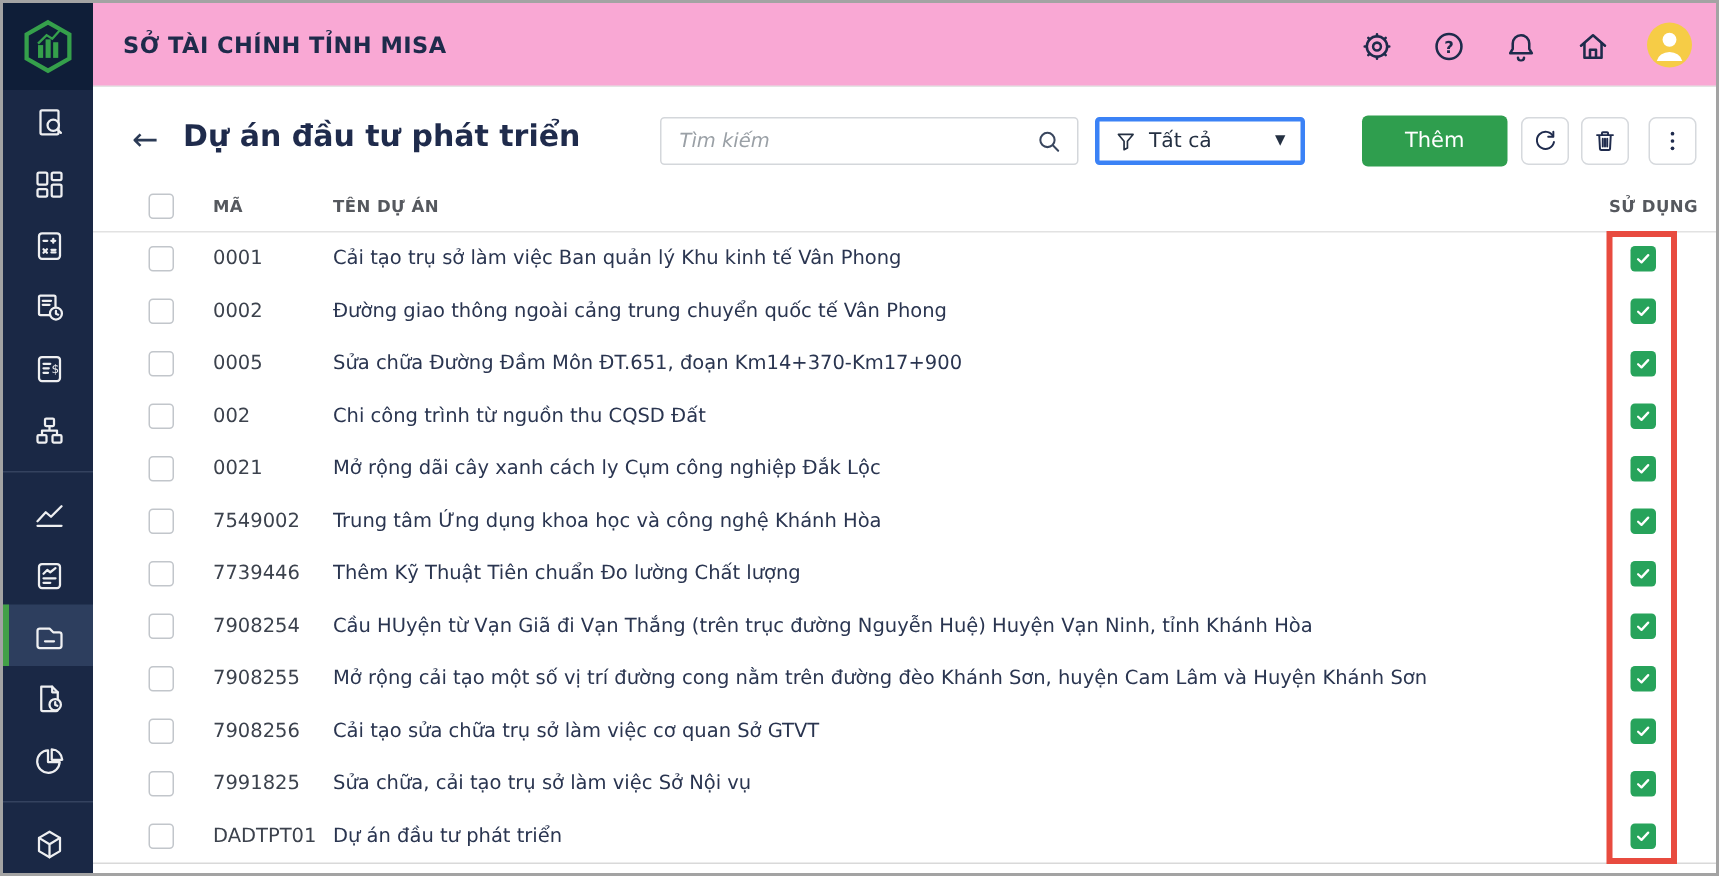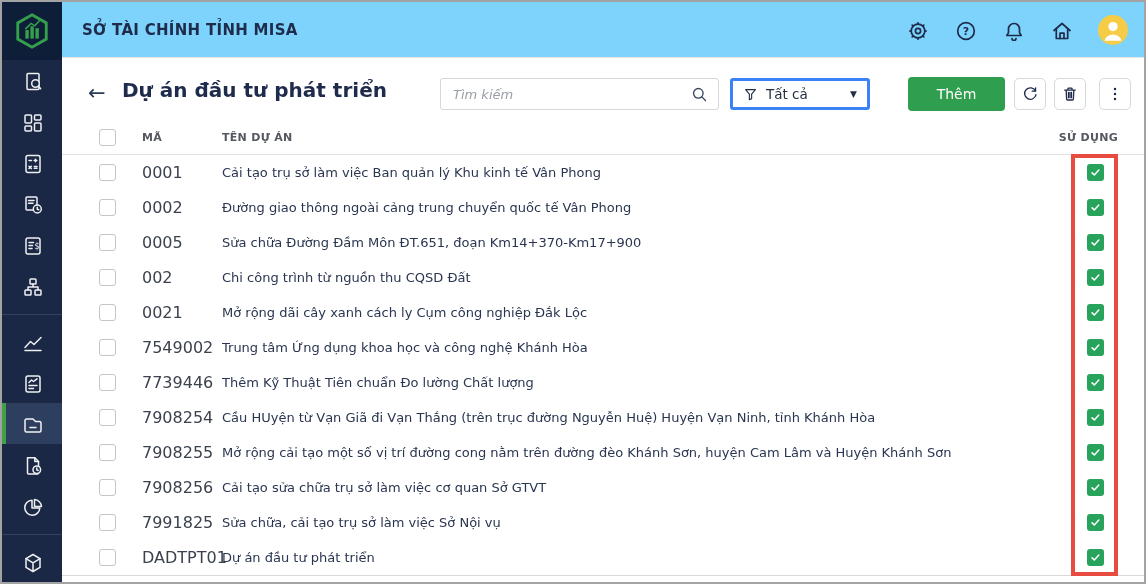--- a/index.html
+++ b/index.html
@@ -10,21 +10,21 @@
   .sidebar { position:absolute; left:0; top:0; bottom:0; width:60px; background:#1a2845; z-index:2; }
   .logo { height:58px; background:#0f1e38; display:flex; align-items:center; justify-content:center; }
   .logo svg { width:38px; height:38px; }
   .nav-item { height:41px; display:flex; align-items:center; justify-content:center; position:relative; cursor:pointer; }
   .nav-item svg { width:22px; height:22px; stroke:#fff; fill:none; stroke-width:1.5; stroke-linecap:round; stroke-linejoin:round; opacity:.93; }
   .nav-item.active { background:#2d3e5e; }
   .nav-item.active::before { content:''; position:absolute; left:0; top:0; bottom:0; width:4px; background:#43a047; }
   .nav-divider { height:1px; background:#34425f; margin:8px 0 6px 0; }
 
   
-  .header { position:absolute; left:60px; right:0; top:0; height:56px; background:#7dd3fc; border-bottom:1px solid #e4e4e4; display:flex; align-items:center; z-index:1; }
+  .header { position:absolute; left:60px; right:0; top:0; height:56px; background:#f9a8d4; border-bottom:1px solid #e4e4e4; display:flex; align-items:center; z-index:1; }
   .brand { margin-left:20px; font-size:15px; font-weight:bold; color:#1e2b4b; letter-spacing:.3px; white-space:nowrap; }
   .badge { margin-left:28px; height:30px; padding:0 14px; border:1px solid #dcdcdc; border-radius:4px; display:flex; align-items:center; gap:9px; font-size:13.5px; color:#243042; cursor:pointer; }
   .badge-dot { width:7px; height:7px; border-radius:50%; background:#2eaa4f; }
   .hicons { margin-left:auto; display:flex; align-items:center; gap:26px; padding-right:16px; }
   .hicon { cursor:pointer; display:flex; }
   .hicon svg { width:22px; height:22px; stroke:#1e2b4b; fill:none; stroke-width:1.7; stroke-linecap:round; stroke-linejoin:round; }
   .avatar { width:30px; height:30px; border-radius:50%; background:#f6cc46; overflow:hidden; display:flex; align-items:center; justify-content:center; cursor:pointer; }
   .avatar svg { width:30px; height:30px; }
 
   
@@ -44,25 +44,25 @@
   .icon-btn { position:absolute; top:2px; width:32px; height:32px; border:1px solid #d6d9dd; border-radius:5px; background:#fff; display:flex; align-items:center; justify-content:center; cursor:pointer; }
   .icon-btn svg { width:18px; height:18px; stroke:#1f2b4d; fill:none; stroke-width:1.6; stroke-linecap:round; stroke-linejoin:round; }
 
   
   .thead { position:absolute; left:0; right:0; top:62px; height:34px; border-bottom:1px solid #e2e2e2; font-size:11px; font-weight:bold; color:#55585e; letter-spacing:.3px; }
   .thead .hcell { position:absolute; top:0; line-height:34px; }
   .cb { width:17px; height:17px; border:1.5px solid #c2c6cb; border-radius:3px; background:#fff; display:inline-block; cursor:pointer; }
   .thead .cb { position:absolute; left:37px; top:8px; }
   .col-code { left:80px; }
   .col-name { left:160px; }
-  .col-used { right:26px;margin-left:16px; }
+  .col-used { right:12px;margin-left:16px; }
   .tbody { position:absolute; left:0; right:0; top:96px; border-bottom:1px solid #d9d9d9; }
   .trow { height:35px; position:relative; }
   .trow .cb { position:absolute; left:37px; top:9px; }
-  .code { position:absolute; left:80px; top:0; line-height:35px; font-size:16px; color:#3c424d; }
+  .code { position:absolute; left:80px; top:0; line-height:35px; font-size:13px; color:#3c424d; }
   .pname { position:absolute; left:160px; right:110px; top:0; line-height:35px; font-size:13px; color:#2a3550; white-space:nowrap; overflow:hidden; }
   .usedbox { position:absolute; left:1025px; top:9px; width:17px; height:17px; background:#27a35b; border-radius:3px; display:flex; align-items:center; justify-content:center; cursor:pointer; }
   .usedbox svg { width:11px; height:11px; stroke:#fff; stroke-width:2.2; fill:none; stroke-linecap:round; stroke-linejoin:round; }
 
   
   .annotation { position:absolute; left:1069px; top:152px; width:47px; height:422px; border:4px solid #e84b3f; z-index:6; pointer-events:none; }
 </style>
 </head>
 <body>
 

